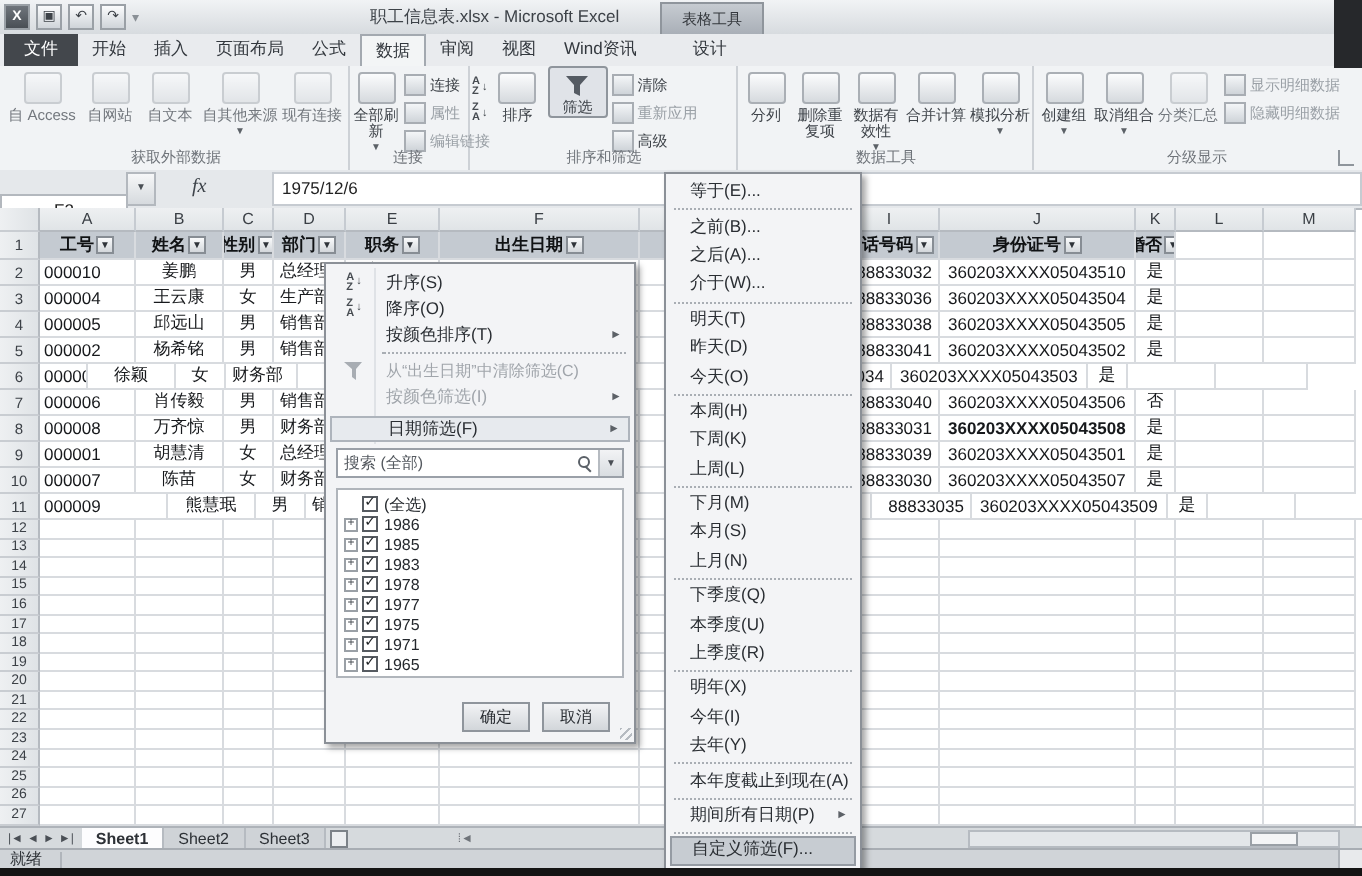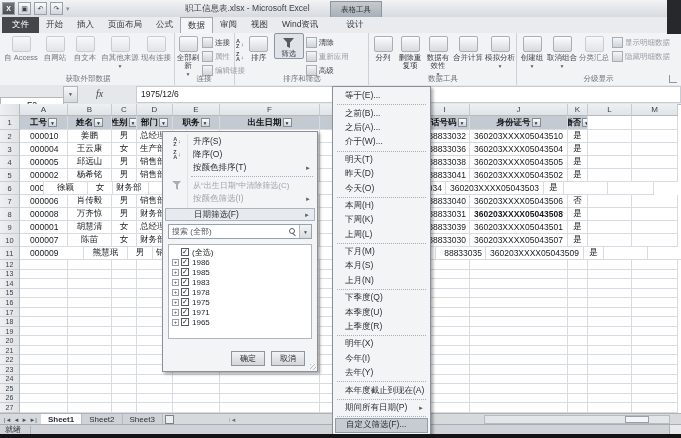--- a/index.html
+++ b/index.html
@@ -65,21 +65,21 @@
   .lrow{height:12px;}
   .lrow .gc{background:linear-gradient(#eef0f2,#e0e4e7);border-bottom:1px solid #b5bac0;
     border-right:1px solid #c6cbd1;font-size:8px;color:#3a3f45;}
   .hrow{height:14px;}
   .hcell{background:#c4cad1;font-weight:700;font-size:8.5px;color:#101214;}
   .farr{box-sizing:border-box;width:9px;height:9px;margin-left:1px;flex:none;
     background:linear-gradient(#fafbfc,#d3d7db);border:1px solid #878d94;font-size:5px;
     display:flex;align-items:center;justify-content:center;color:#2f343a;}
   .drow{height:13px;}
   .erow{height:9.56px;}
-  .al{justify-content:flex-start;padding-left:10px;}
+  .al{justify-content:flex-start;padding-left:2px;}
   .ald{justify-content:flex-start;padding-left:3px;overflow:visible;}
   .ar{justify-content:flex-end;padding-right:3px;}
   .aj{justify-content:flex-start;padding-left:4px;}
   
   .fmenu{position:absolute;left:162px;top:131px;width:156px;height:241px;background:#f3f4f6;
     border:1px solid #8b9097;box-shadow:2px 2px 3px rgba(0,0,0,.35);z-index:10;box-sizing:border-box;}
   .fm-gutline{position:absolute;left:24px;top:2px;height:88px;width:1px;background:#dfe2e6;}
   .fmi{position:relative;display:flex;align-items:center;height:13px;font-size:8.5px;color:#2a2e33;
     padding-left:28px;margin:0 2px;}
   .fmi .fico{position:absolute;left:3px;width:18px;display:flex;justify-content:center;}
@@ -865,20 +865,25 @@
           <span>1983</span>
         </div>
         <div class="trow">
           <span class="pbox">+</span>
           <span class="cbx">✓</span>
           <span>1978</span>
         </div>
         <div class="trow">
           <span class="pbox">+</span>
           <span class="cbx">✓</span>
+          <span>1977</span>
+        </div>
+        <div class="trow">
+          <span class="pbox">+</span>
+          <span class="cbx">✓</span>
           <span>1975</span>
         </div>
         <div class="trow">
           <span class="pbox">+</span>
           <span class="cbx">✓</span>
           <span>1971</span>
         </div>
         <div class="trow">
           <span class="pbox">+</span>
           <span class="cbx">✓</span>

